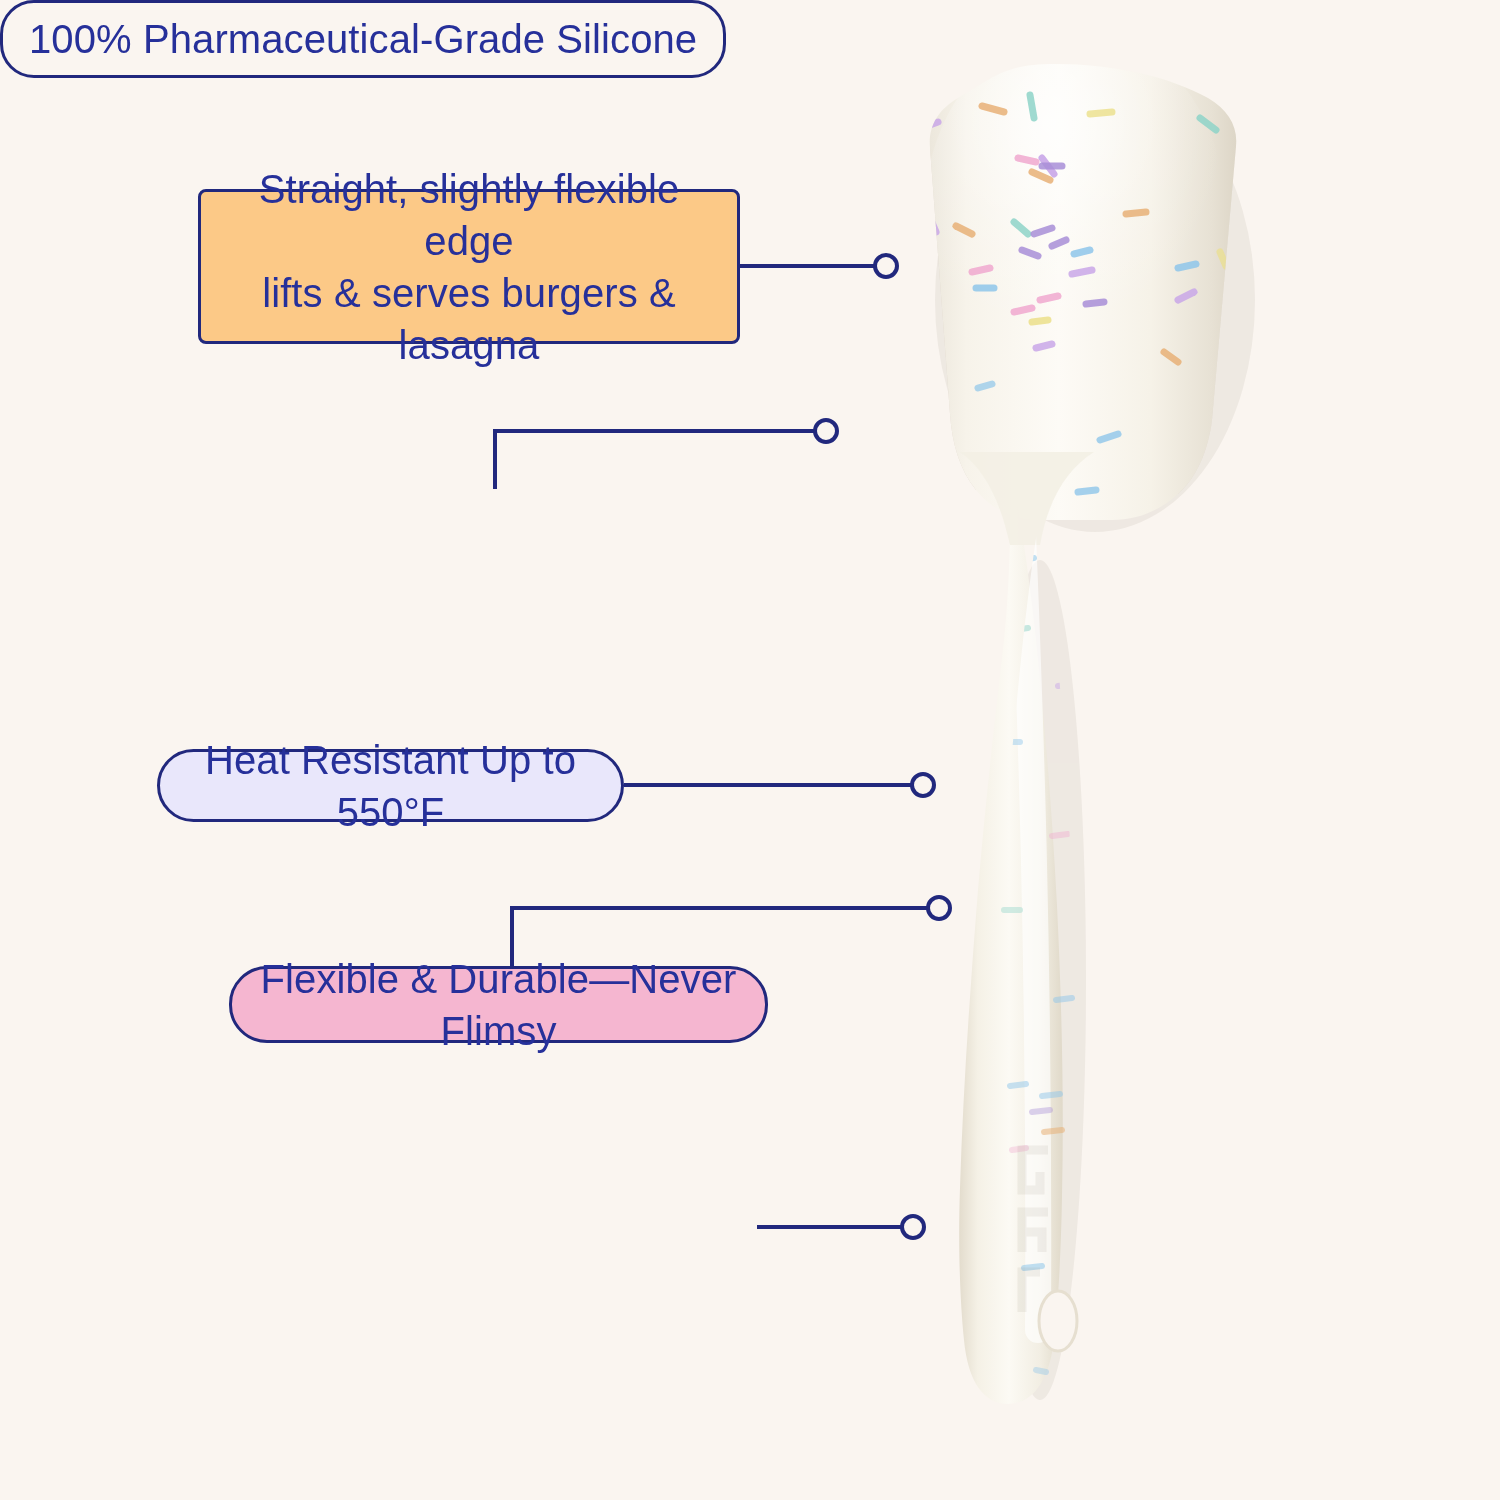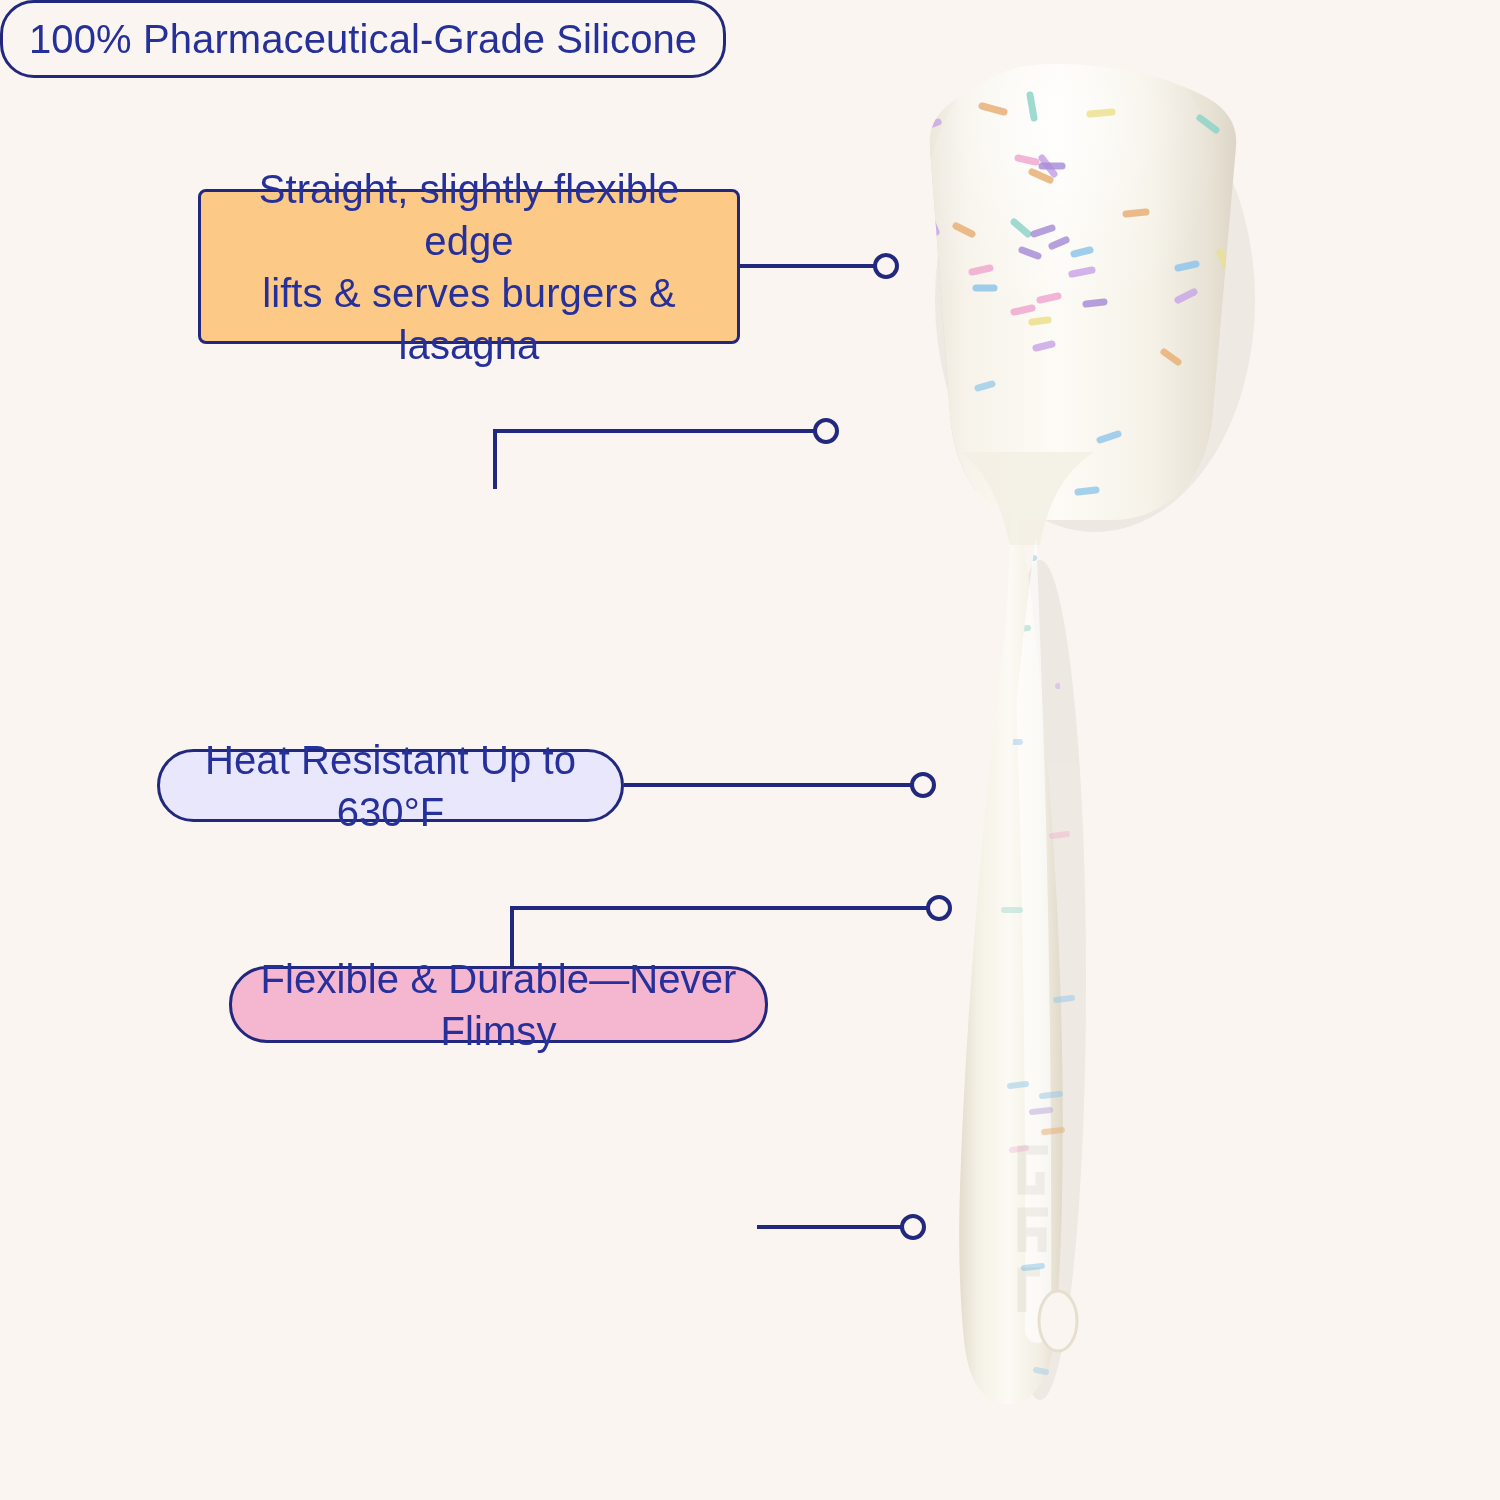--- a/index.html
+++ b/index.html
@@ -244,21 +244,21 @@
     </g>
   </svg>
 
   <div class="callout" id="box-edge">
     <span class="txt">Straight, slightly flexible edge
 lifts &amp; serves burgers &amp; lasagna</span>
   </div>
 
 
   <div class="callout" id="box-heat">
-    <span class="txt">Heat Resistant Up to 630°F</span>
+    <span class="txt">Heat Resistant Up to 550°F</span>
   </div>
 
   <div class="callout" id="box-flex">
     <span class="txt">Flexible &amp; Durable—Never Flimsy</span>
   </div>
 
   <div class="callout" id="box-silicone">
     <span class="txt">100% Pharmaceutical-Grade Silicone</span>
   </div>
 

